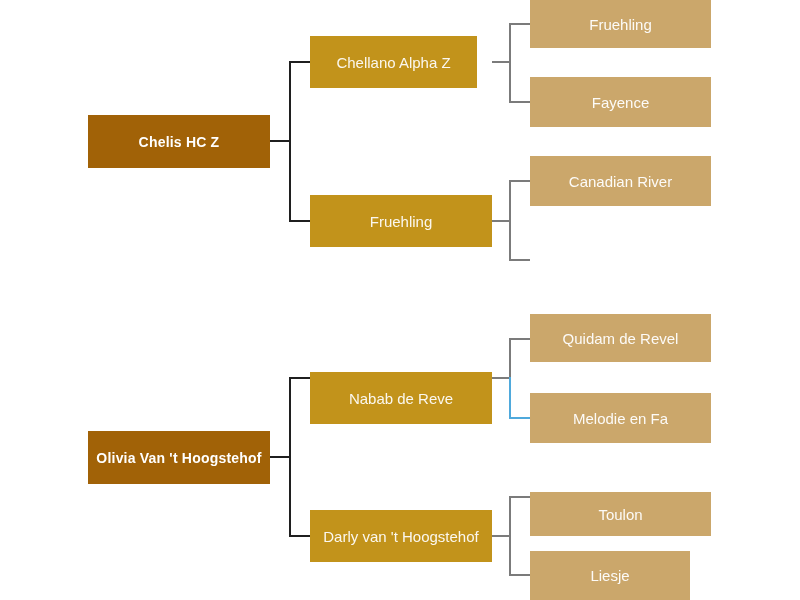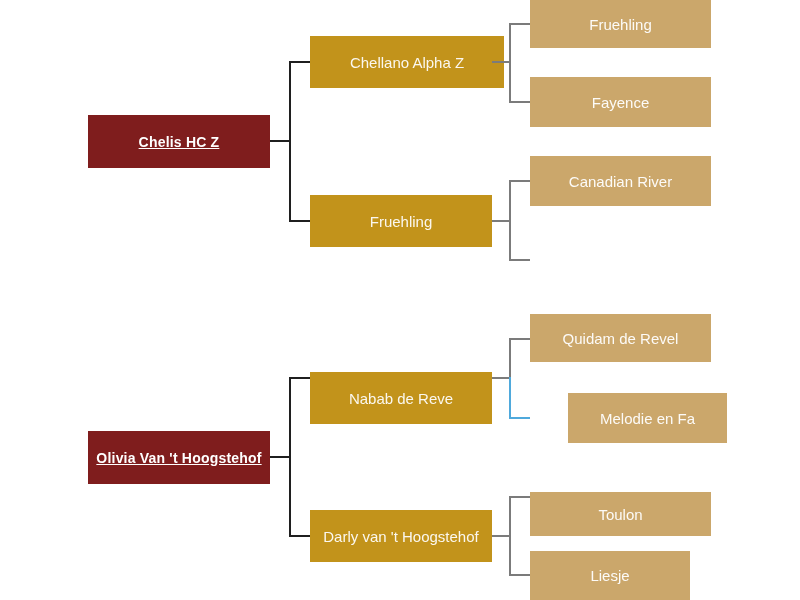--- a/index.html
+++ b/index.html
@@ -18,26 +18,25 @@
   .node {
     position: absolute;
     display: flex;
     align-items: center;
     justify-content: center;
     text-align: center;
     white-space: nowrap;
     box-sizing: border-box;
   }
   .node-root {
-    background: #7f1d1d;
+    background: #a16207;
     color: #FFFFFF;
     font-weight: bold;
     font-size: 14px;
     letter-spacing: 0.2px;
-    text-decoration: underline;
   }
   .node-parent {
     background: #C2931B;
     color: rgba(255,255,255,0.93);
     font-size: 15px;
   }
   .node-grand {
     background: #CBA76B;
     color: rgba(255,255,255,0.95);
     font-size: 15px;
@@ -50,30 +49,30 @@
   .line-blue { background: #4FA9DC; }
 </style>
 </head>
 <body>
 
 <div class="canvas">
 
   <div class="node node-root" style="left:88px; top:115px; width:182px; height:53px;">Chelis HC Z</div>
   <div class="node node-root" style="left:88px; top:431px; width:182px; height:53px;">Olivia Van 't Hoogstehof</div>
 
-  <div class="node node-parent" style="left:310px; top:36px; width:194px; height:52px;">Chellano Alpha Z</div>
+  <div class="node node-parent" style="left:310px; top:36px; width:167px; height:52px;">Chellano Alpha Z</div>
   <div class="node node-parent" style="left:310px; top:195px; width:182px; height:52px;">Fruehling</div>
   <div class="node node-parent" style="left:310px; top:352px; width:182px; height:52px;margin-top:20px;">Nabab de Reve</div>
   <div class="node node-parent" style="left:310px; top:510px; width:182px; height:52px;">Darly van 't Hoogstehof</div>
 
   <div class="node node-grand" style="left:530px; top:0px; width:181px; height:48px;">Fruehling</div>
   <div class="node node-grand" style="left:530px; top:77px; width:181px; height:50px;">Fayence</div>
   <div class="node node-grand" style="left:530px; top:156px; width:181px; height:50px;">Canadian River</div>
   <div class="node node-grand" style="left:530px; top:314px; width:181px; height:48px;">Quidam de Revel</div>
-  <div class="node node-grand" style="left:530px; top:393px; width:159px; height:50px;margin-left:38px;">Melodie en Fa</div>
+  <div class="node node-grand" style="left:530px; top:393px; width:181px; height:50px;">Melodie en Fa</div>
   <div class="node node-grand" style="left:530px; top:492px; width:181px; height:44px;">Toulon</div>
   <div class="node node-grand" style="left:530px; top:551px; width:160px; height:49px;">Liesje</div>
 
   <div class="line line-dark" style="left:270px; top:140px; width:20px; height:2px;"></div>
   <div class="line line-dark" style="left:289px; top:61px; width:2px; height:161px;"></div>
   <div class="line line-dark" style="left:289px; top:61px; width:21px; height:2px;"></div>
   <div class="line line-dark" style="left:289px; top:220px; width:21px; height:2px;"></div>
 
   <div class="line line-dark" style="left:270px; top:456px; width:20px; height:2px;"></div>
   <div class="line line-dark" style="left:289px; top:377px; width:2px; height:160px;"></div>

